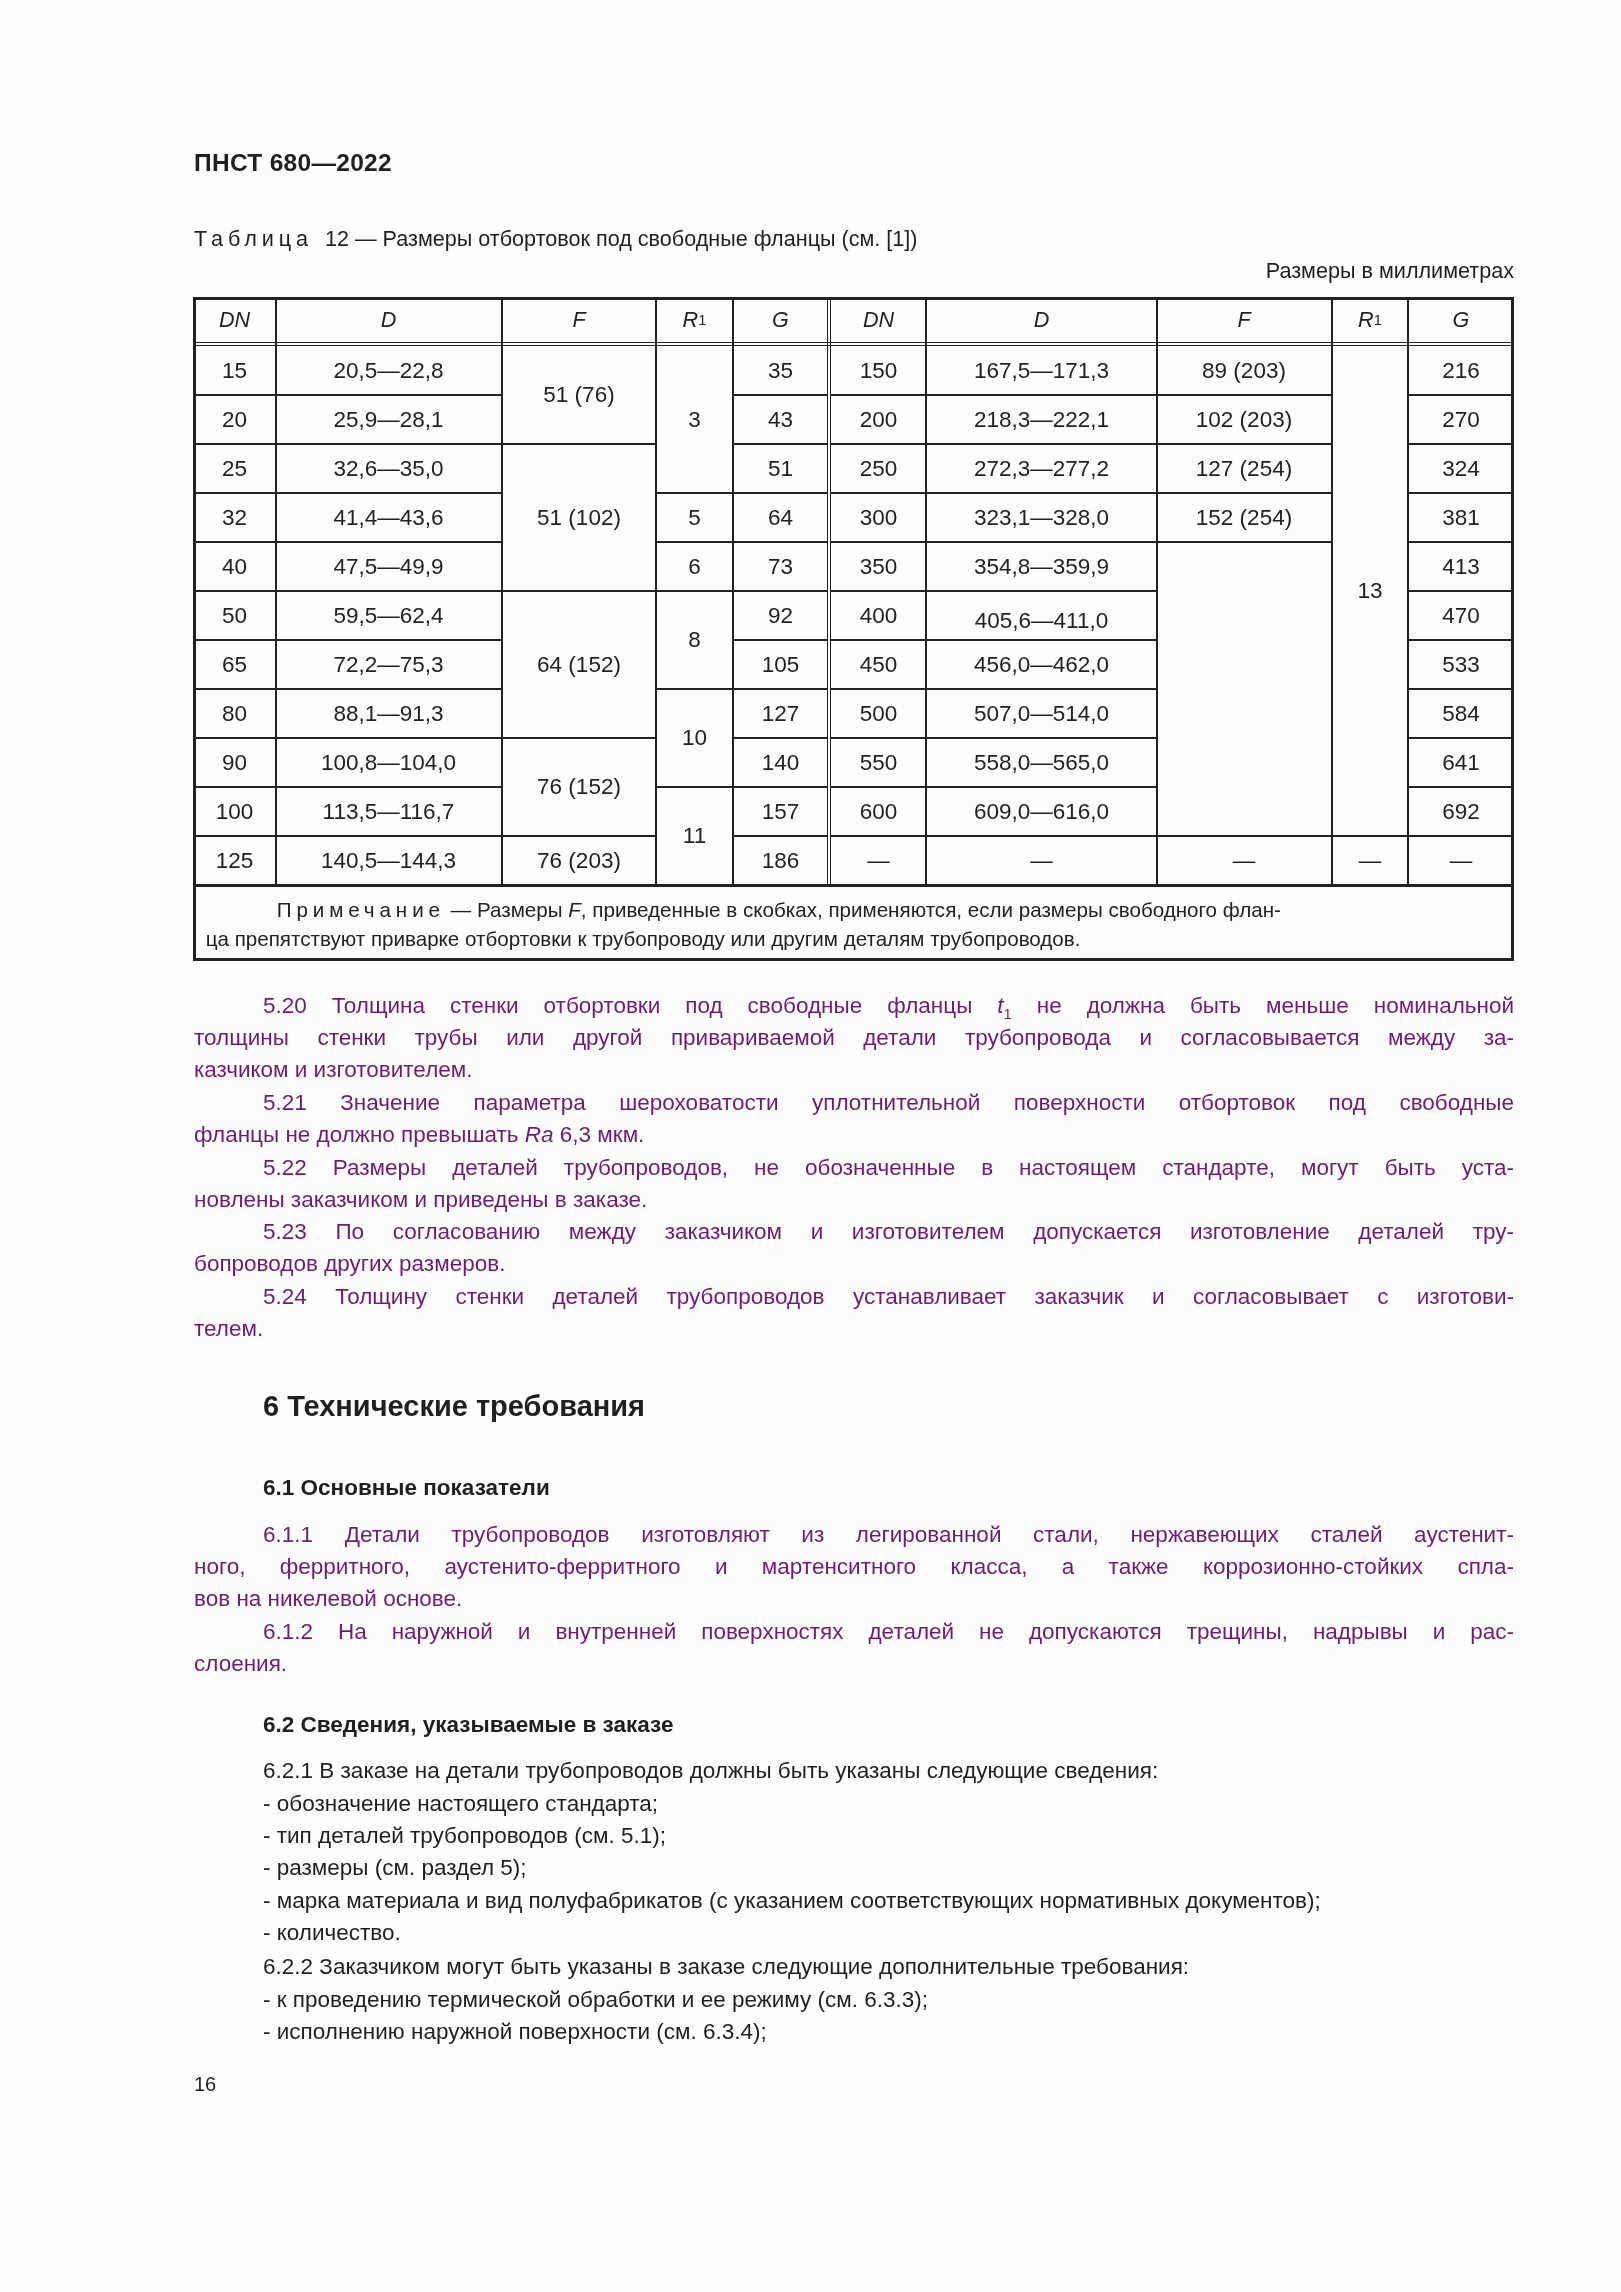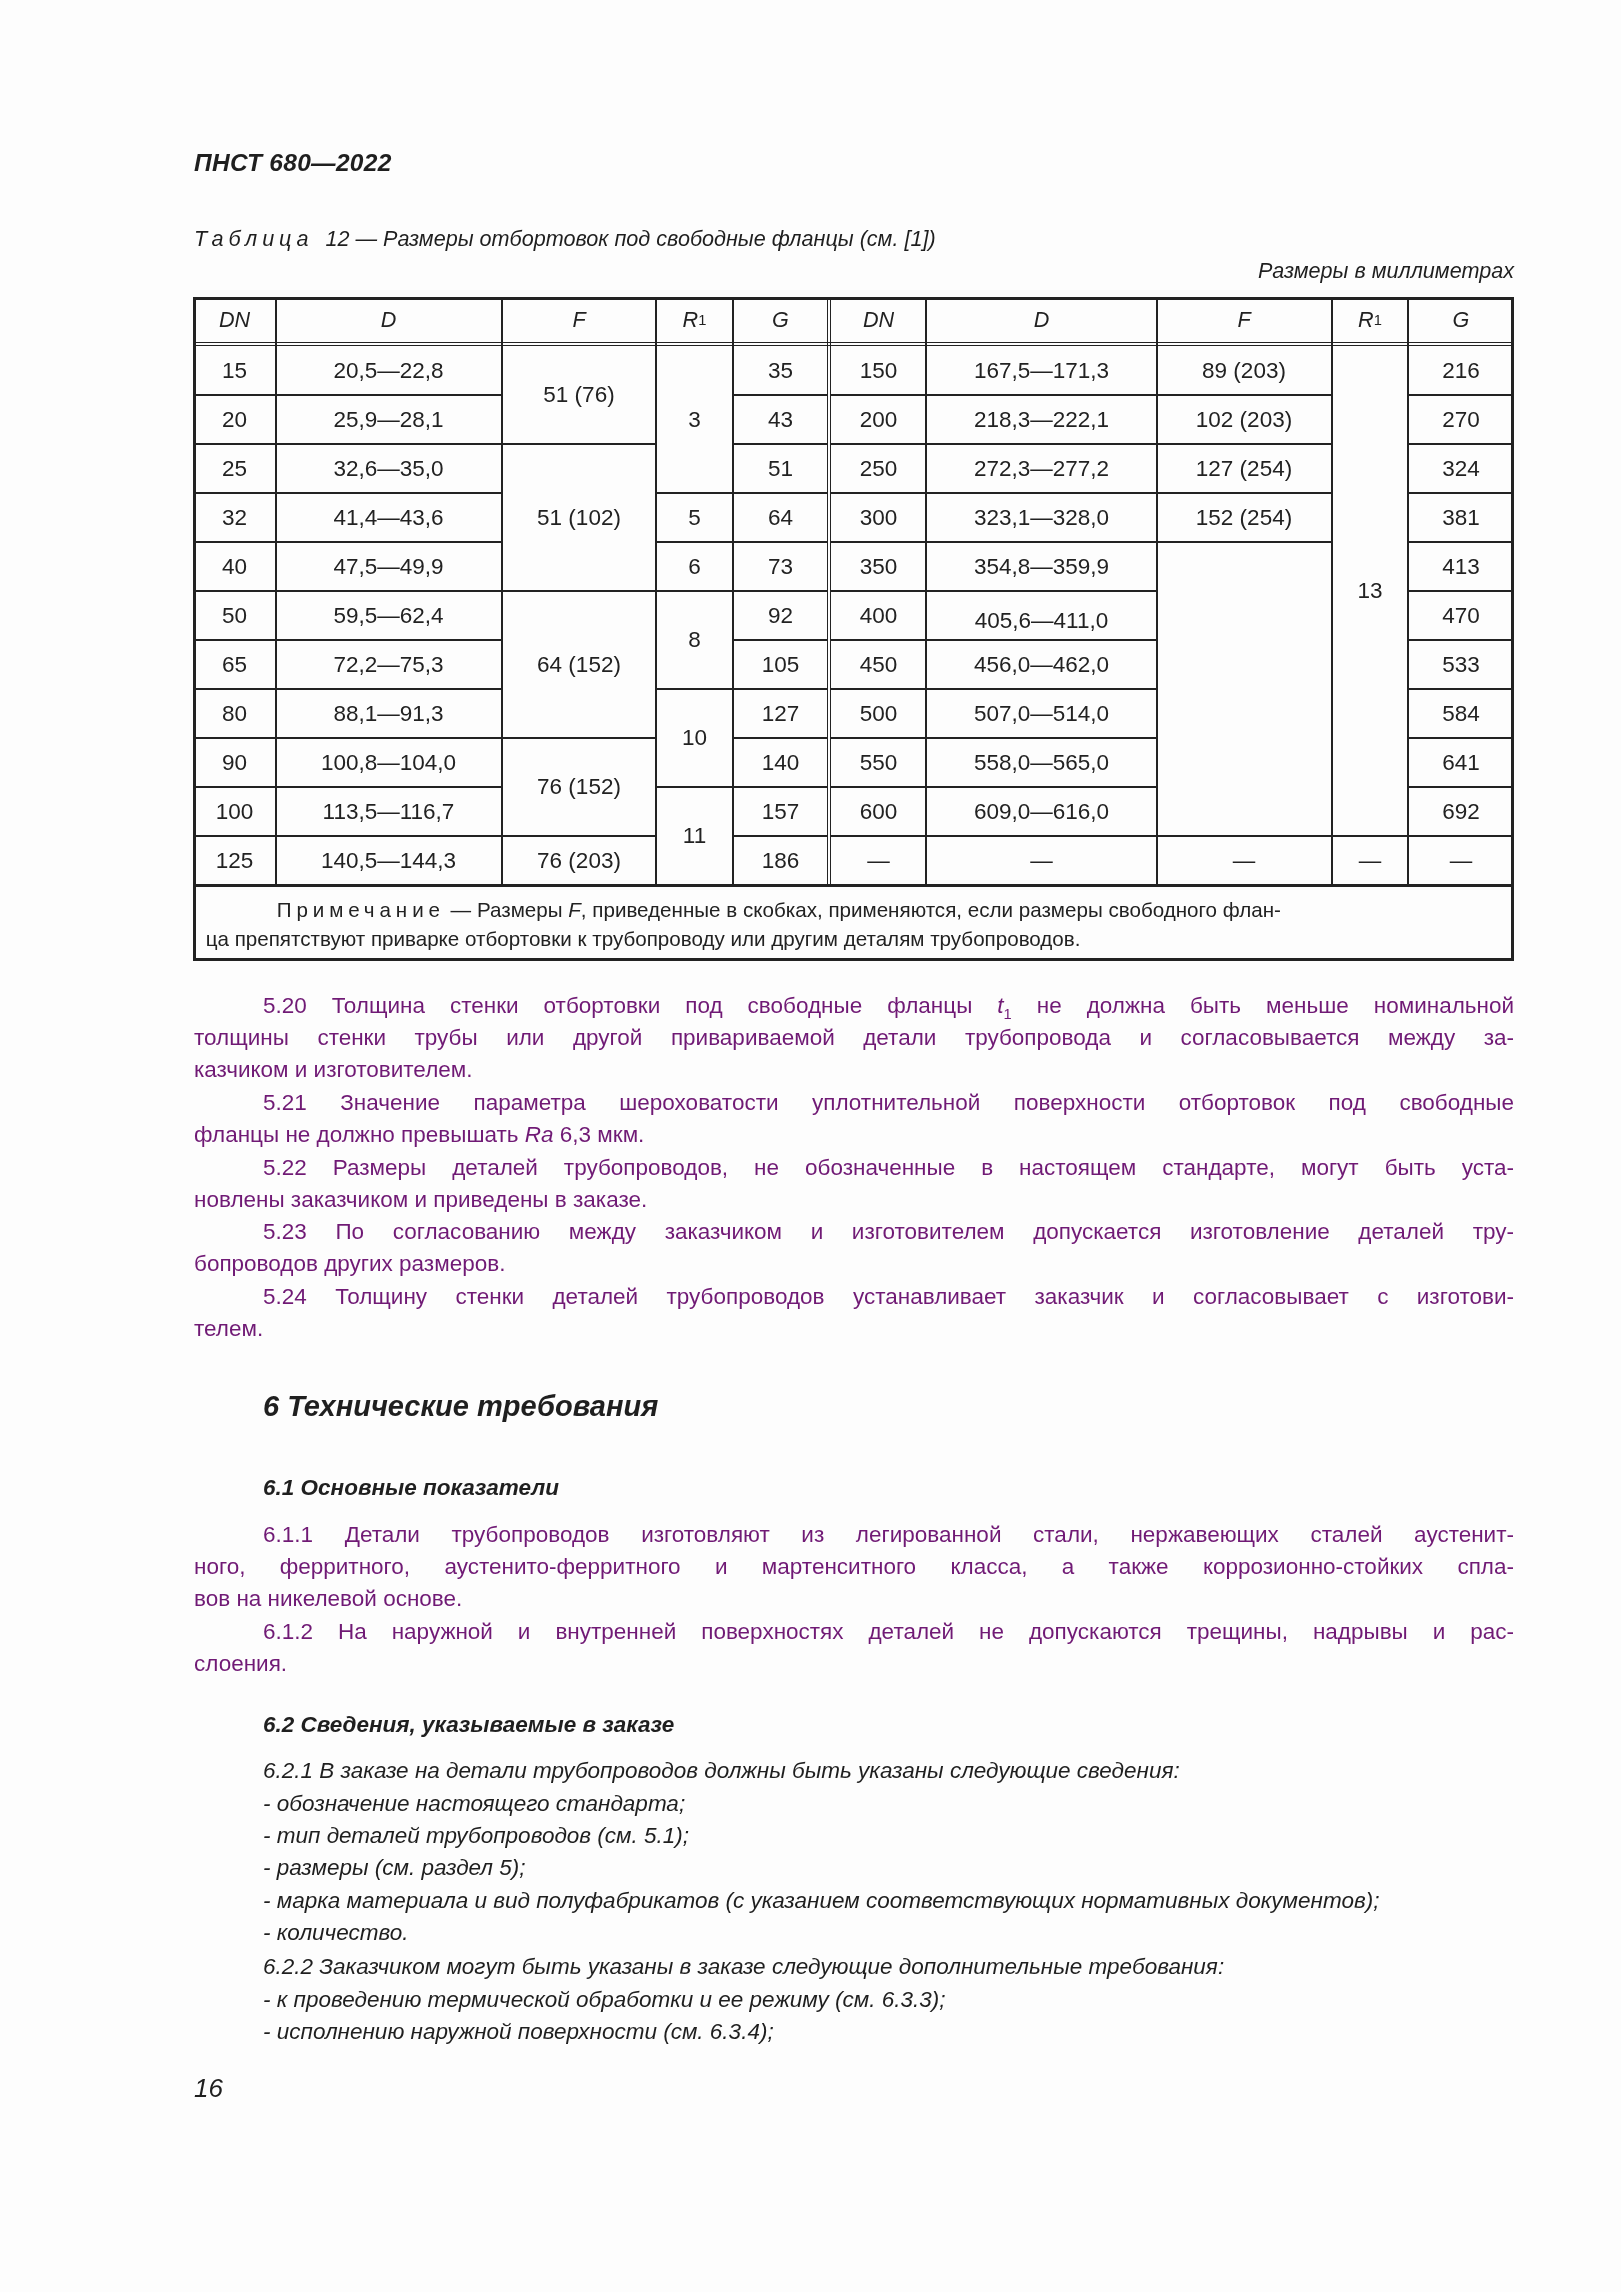--- a/index.html
+++ b/index.html
@@ -1,21 +1,21 @@
 <!DOCTYPE html>
 <html><head>
 <meta charset="utf-8">
 <style>
   html, body { margin: 0; padding: 0; }
   body {
     width: 1621px; height: 2293px; position: relative; overflow: hidden;
     background: #fdfdfd; color: #1f1f1f;
     font-family: "Liberation Sans", "DejaVu Sans", sans-serif;
   }
-  .abs { position: absolute; white-space: nowrap; font-style: italic; }
+  .abs { position: absolute; white-space: nowrap; }
   .doc-code { left: 194px; top: 149px; font-size: 24.5px; font-weight: bold; letter-spacing: 0.3px; }
   .caption { left: 194px; top: 226px; font-size: 21.6px; }
   .caption .spaced { letter-spacing: 4.9px; }
   .units { right: 107px; top: 258px; font-size: 21.6px; }
 
   
   .tbl { position: absolute; left: 193px; top: 297px; width: 1321px; height: 664px; }
   .cell {
     position: absolute; box-sizing: border-box;
     display: flex; align-items: center; justify-content: center;
@@ -32,21 +32,21 @@
   .note .spaced { letter-spacing: 4.9px; }
   .note .ind { display: inline-block; width: 71px; }
 
   .p { position: absolute; left: 194px; width: 1320px; font-size: 22.5px; line-height: 32px; color: #701a75; }
   .p .line-txt { display: block; white-space: nowrap; height: 32px; text-align: justify; text-align-last: justify; }
   .p .line-txt.last { text-align-last: left; }
   .p .first { padding-left: 69px; }
   .h1 { left: 263px; font-size: 29px; font-weight: bold; }
   .h2 { left: 263px; font-size: 22.5px; font-weight: bold; }
   .li { left: 263px; font-size: 22.5px; }
-  .pagenum { left: 194px; top: 2073px; font-size: 26px; }
+  .pagenum { left: 194px; top: 2073px; font-size: 20px; }
   i.var { font-style: italic; }
 </style>
 </head>
 <body>
 
 <div class="abs doc-code">ПНСТ 680—2022</div>
 
 <div class="abs caption">
   <span class="spaced">Таблица</span>&nbsp;
   <span>12 — Размеры отбортовок под свободные фланцы (см. [1])</span>

